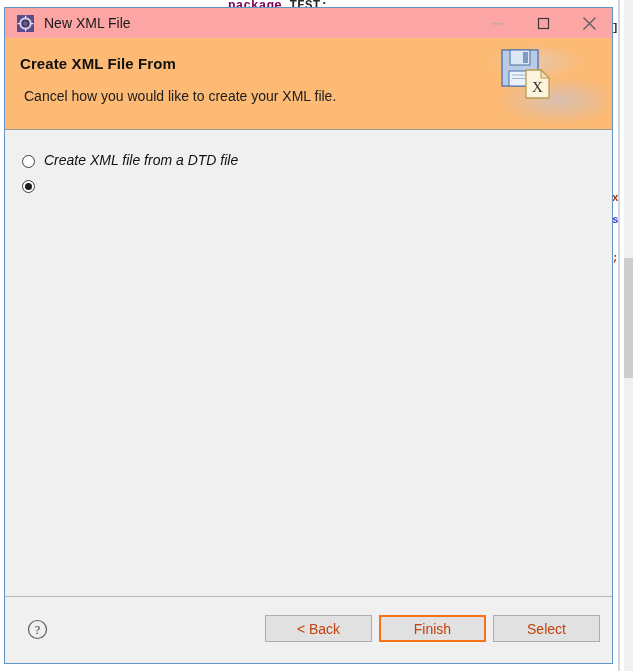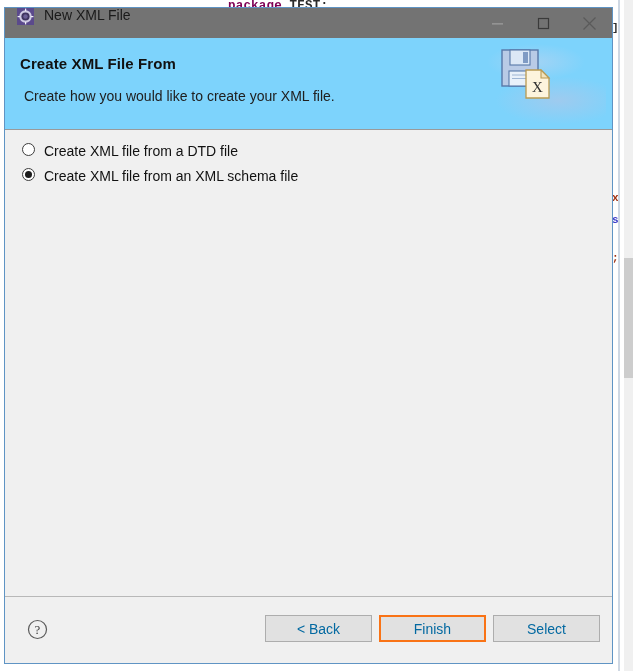--- a/index.html
+++ b/index.html
@@ -89,23 +89,24 @@
     border: 1px solid #5f94c4;
     box-sizing: border-box;
     display: flex;
     flex-direction: column;
   }
 
   
   .titlebar {
     position: relative;
     height: 30px;
-    background: #737373;
-    flex: 0 0 auto;
-    display: flex;
+    background: #fca5a5;
+    flex: 0 0 auto;
+    display: flex;
+    align-items: center;
   }
   .title-icon {
     margin-left: 12px;
     width: 17px;
     height: 17px;
     flex: 0 0 auto;
     position: relative;
   }
   .title-text {
     margin-left: 10px;
@@ -128,21 +129,21 @@
     align-items: center;
     justify-content: center;
     color: #8a8a8a;
   }
   .win-btn.close { color: #6d6d6d; }
   .win-btn svg { display: block; }
 
   
   .header {
     position: relative;
-    background: #7dd3fc;
+    background: #fdba74;
     flex: 0 0 auto;
     height: 92px;
     border-bottom: 1px solid #9a9a9a;
     box-sizing: border-box;
   }
   .header-title {
     position: absolute;
     left: 15px;
     top: 17px;
     font-size: 15px;
@@ -189,23 +190,24 @@
     border-bottom: 1px solid #b8b8b8;
   }
   .radio-group {
     position: absolute;
     left: 12px;
     top: 13px;
     right: 12px;
   }
   .radio-row {
     display: flex;
-    align-items: flex-start;
+    align-items: flex-end;
     height: 25px;
     cursor: default;
+    font-style: italic;
   }
   .radio-mark {
     width: 13px;
     height: 13px;
     border-radius: 50%;
     border: 1px solid #3d3d3d;
     background: #ffffff;
     box-sizing: border-box;
     flex: 0 0 auto;
     position: relative;
@@ -251,21 +253,21 @@
     display: flex;
     gap: 7px;
   }
   .btn {
     width: 107px;
     height: 27px;
     background: #e1e1e1;
     border: 1px solid #adadad;
     box-sizing: border-box;
     font-size: 14px;
-    color: #0369a1;
+    color: #c2410c;
     display: flex;
     align-items: center;
     justify-content: center;
     font-family: "Liberation Sans", sans-serif;
     padding: 8px;
   }
   .btn.primary {
     border: 2px solid #f97316;
     background: #e1e1e1;
   }
@@ -324,21 +326,21 @@
           <svg width="15" height="15" viewBox="0 0 15 15">
             <line x1="1.5" y1="1.5" x2="13.5" y2="13.5" stroke="#5a5a5a" stroke-width="1.2"></line>
             <line x1="13.5" y1="1.5" x2="1.5" y2="13.5" stroke="#5a5a5a" stroke-width="1.2"></line>
           </svg>
         </div>
       </div>
     </div>
 
     <div class="header">
       <div class="header-title">Create XML File From</div>
-      <div class="header-desc">Create how you would like to create your XML file.</div>
+      <div class="header-desc">Cancel how you would like to create your XML file.</div>
 
       <div class="header-art">
         <div class="wash"></div>
         <div class="glyph">
           <svg width="62" height="62" viewBox="0 0 62 62">
 
             <rect x="4" y="6" width="36" height="36" fill="#b9cbe6" stroke="#5878a8" stroke-width="1.4"></rect>
             <rect x="12" y="6" width="20" height="15" fill="#dce8f6" stroke="#5878a8" stroke-width="1.1"></rect>
             <rect x="25" y="8" width="5" height="11" fill="#7f9bc4"></rect>
             <rect x="11" y="27" width="22" height="15" fill="#e9f1fa" stroke="#5878a8" stroke-width="1.1"></rect>
@@ -356,21 +358,20 @@
     <div class="content">
       <div class="radio-group">
 
         <label class="radio-row">
           <span class="radio-mark"></span>
           <span class="radio-label">Create XML file from a DTD file</span>
         </label>
 
         <label class="radio-row">
           <span class="radio-mark checked"></span>
-          <span class="radio-label">Create XML file from an XML schema file</span>
         </label>
 
 
       </div>
     </div>
 
     <div class="buttonbar">
       <div class="help-btn">
         <svg width="21" height="21" viewBox="0 0 21 21">
           <circle cx="10.5" cy="10.5" r="9" fill="none" stroke="#5a5a5a" stroke-width="1.2"></circle>

